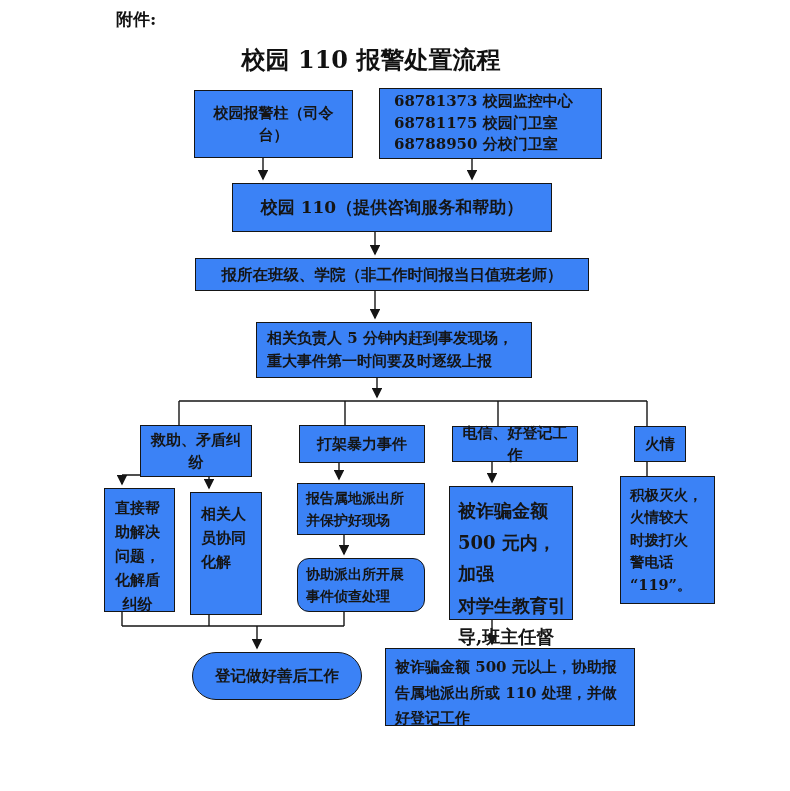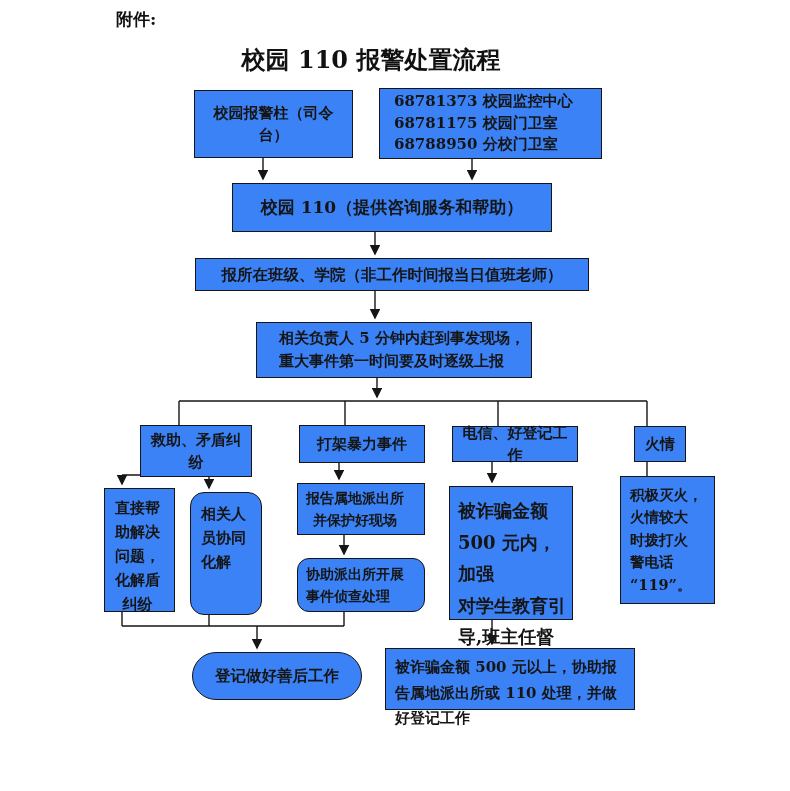--- a/index.html
+++ b/index.html
@@ -75,52 +75,52 @@
     </g>
   </svg>
 
   <div class="box" style="left:177px;top:90px;width:159px;height:68px;">校园报警柱（司令台）</div>
   <div class="box tleft" style="left:362px;top:88px;width:223px;height:71px;padding-left:14px;line-height:1.45;">68781373 校园监控中心
 68781175 校园门卫室
 68788950 分校门卫室</div>
 
   <div class="box" style="left:215px;top:183px;width:320px;height:49px;font-size:17px;">校园 110（提供咨询服务和帮助）</div>
   <div class="box" style="left:178px;top:258px;width:394px;height:33px;font-size:15.5px;">报所在班级、学院（非工作时间报当日值班老师）</div>
-  <div class="box tleft" style="left:239px;top:322px;width:276px;height:56px;padding-left:22px;line-height:1.55;">相关负责人 5 分钟内赶到事发现场，
+  <div class="box tleft" style="left:239px;top:322px;width:276px;height:56px;padding-left:10px;line-height:1.55;">相关负责人 5 分钟内赶到事发现场，
 重大事件第一时间要及时逐级上报</div>
 
   <div class="box" style="left:123px;top:425px;width:112px;height:52px;">救助、矛盾纠纷</div>
   <div class="box" style="left:282px;top:425px;width:126px;height:38px;">打架暴力事件</div>
   <div class="box" style="left:435px;top:426px;width:126px;height:36px;">电信、好登记工作</div>
   <div class="box" style="left:617px;top:426px;width:52px;height:36px;">火情</div>
 
   <div class="box tleft ttop" style="left:87px;top:488px;width:71px;height:124px;padding:7px 0 0 10px;line-height:1.6;text-align:center;">直接帮
 助解决
 问题，
 化解盾
 纠纷</div>
-  <div class="box tleft ttop" style="left:173px;top:492px;width:72px;height:123px;padding:9px 0 0 10px;line-height:1.6;border-radius:14px;">相关人
+  <div class="box tleft ttop" style="left:173px;top:492px;width:72px;height:123px;padding:9px 0 0 10px;line-height:1.6;">相关人
 员协同
 化解</div>
 
-  <div class="box tleft" style="left:280px;top:483px;width:128px;height:52px;padding-left:8px;font-size:14px;line-height:1.6;text-align:center;">报告属地派出所
+  <div class="box tleft" style="left:280px;top:483px;width:128px;height:52px;padding-left:8px;font-size:14px;line-height:1.6;">报告属地派出所
 并保护好现场</div>
   <div class="box tleft" style="left:280px;top:558px;width:128px;height:54px;padding-left:8px;font-size:14px;line-height:1.6;border-radius:12px;">协助派出所开展
 事件侦查处理</div>
 
   <div class="box tleft ttop" style="left:432px;top:486px;width:124px;height:134px;padding:8px 0 0 8px;font-size:18px;line-height:1.75;">被诈骗金额
 500 元内，加强
 对学生教育引
 导,班主任督导
 防止再次被骗</div>
 
   <div class="box tleft ttop" style="left:603px;top:476px;width:95px;height:128px;padding:7px 0 0 9px;font-size:14.5px;line-height:1.55;">积极灭火，
 火情较大
 时拨打火
 警电话
 “119”。</div>
 
   <div class="box" style="left:175px;top:652px;width:170px;height:48px;font-size:15.5px;border-radius:24px;">登记做好善后工作</div>
-  <div class="box tleft ttop" style="left:368px;top:648px;width:250px;height:62px;padding:6px 0 0 9px;line-height:1.7;">被诈骗金额 500 元以上，协助报
+  <div class="box tleft ttop" style="left:368px;top:648px;width:250px;height:78px;padding:6px 0 0 9px;line-height:1.7;">被诈骗金额 500 元以上，协助报
 告属地派出所或 110 处理，并做
 好登记工作</div>
 
 </div>
 
 </body></html>

